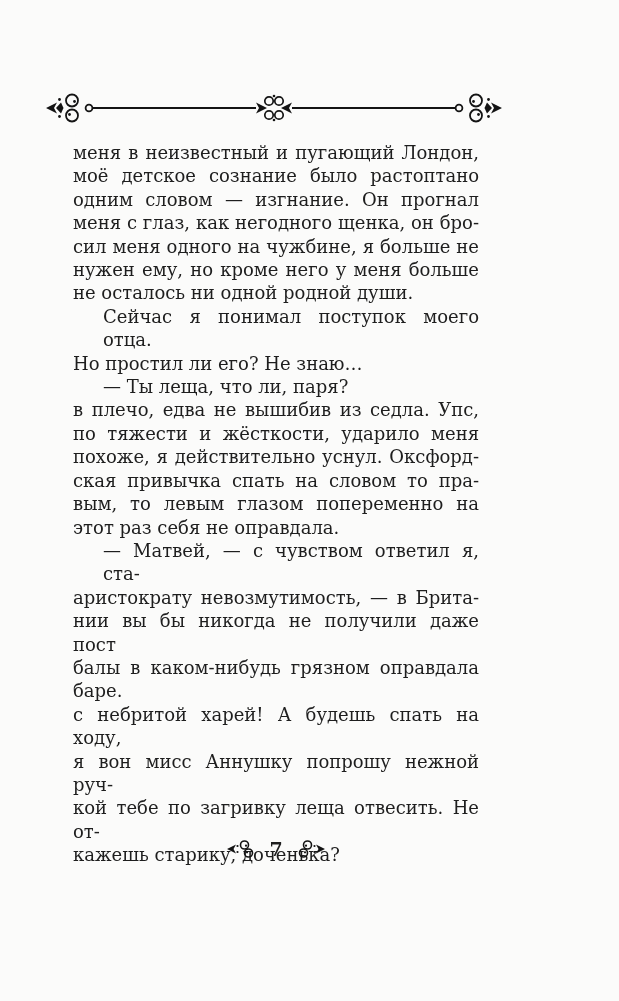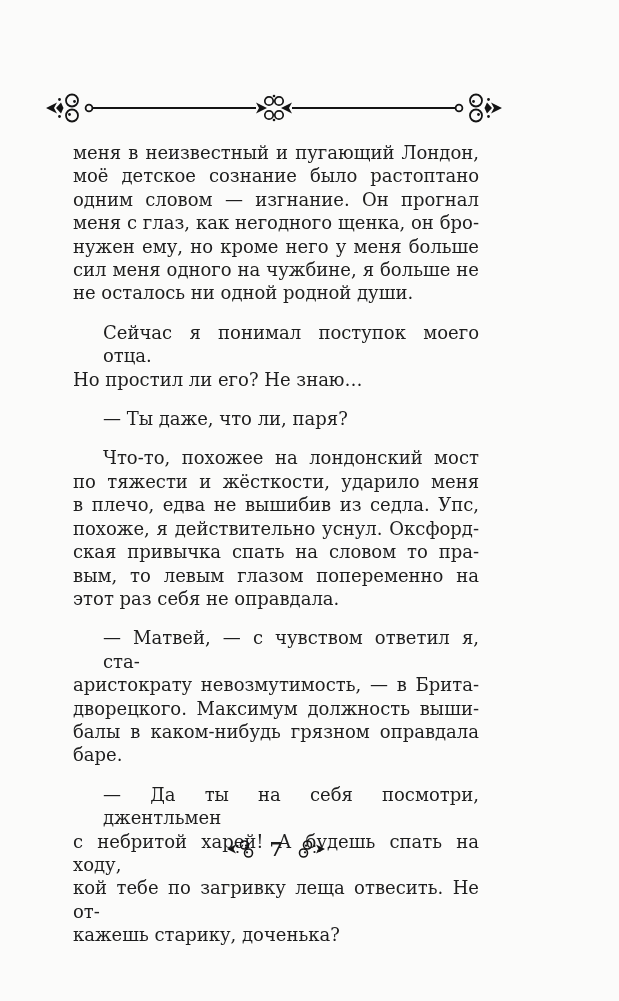--- a/index.html
+++ b/index.html
@@ -21,21 +21,21 @@
     font-size:18px;line-height:23.4px;
     color:#1e1e1e;
   }
   .paragraph{margin:0;padding:0;}
   .line{
     text-align:justify;
     text-align-last:justify;
     white-space:normal;
   }
   .line.end{text-align-last:left;}
-  .line.ind{padding-left:30px;margin-top:16px;}
+  .line.ind{padding-left:30px;}
   .page-footer{
     position:absolute;left:73px;top:839px;width:406px;
     display:flex;justify-content:center;align-items:center;gap:14px;
   }
   .page-num{
     font-weight:bold;font-size:19px;color:#1e1e1e;line-height:20px;
   }
   .orn{display:block;}
 </style>
 </head>
@@ -80,50 +80,49 @@
       <circle cx="443.5" cy="26.5" r="1.4" stroke="none"></circle>
     </g>
   </svg>
 
   <div class="page-text">
       <div class="paragraph">
         <div class="line">меня в неизвестный и пугающий Лондон,</div>
         <div class="line">моё детское сознание было растоптано</div>
         <div class="line">одним словом — изгнание. Он прогнал</div>
         <div class="line">меня с глаз, как негодного щенка, он бро-</div>
+        <div class="line">сил меня одного на чужбине, я больше не</div>
         <div class="line">нужен ему, но кроме него у меня больше</div>
-        <div class="line">сил меня одного на чужбине, я больше не</div>
         <div class="line end">не осталось ни одной родной души.</div>
       </div>
       <div class="paragraph">
         <div class="line ind">Сейчас я понимал поступок моего отца.</div>
         <div class="line end">Но простил ли его? Не знаю…</div>
       </div>
       <div class="paragraph">
-        <div class="line end ind">— Ты даже, что ли, паря?</div>
+        <div class="line end ind">— Ты леща, что ли, паря?</div>
       </div>
       <div class="paragraph">
-        <div class="line ind">Что-то, похожее на лондонский мост</div>
+        <div class="line">в плечо, едва не вышибив из седла. Упс,</div>
         <div class="line">по тяжести и жёсткости, ударило меня</div>
-        <div class="line">в плечо, едва не вышибив из седла. Упс,</div>
         <div class="line">похоже, я действительно уснул. Оксфорд-</div>
         <div class="line">ская привычка спать на словом то пра-</div>
         <div class="line">вым, то левым глазом попеременно на</div>
         <div class="line end">этот раз себя не оправдала.</div>
       </div>
       <div class="paragraph">
         <div class="line ind">— Матвей, — с чувством ответил я, ста-</div>
         <div class="line">аристократу невозмутимость, — в Брита-</div>
-        <div class="line">дворецкого. Максимум должность выши-</div>
+        <div class="line">нии вы бы никогда не получили даже пост</div>
         <div class="line">балы в каком-нибудь грязном оправдала</div>
         <div class="line end">баре.</div>
       </div>
       <div class="paragraph">
-        <div class="line ind">— Да ты на себя посмотри, джентльмен</div>
         <div class="line">с небритой харей! А будешь спать на ходу,</div>
+        <div class="line">я вон мисс Аннушку попрошу нежной руч-</div>
         <div class="line">кой тебе по загривку леща отвесить. Не от-</div>
         <div class="line end">кажешь старику, доченька?</div>
       </div>
     </div>
 
   <div class="page-footer">
     <svg class="orn" width="28" height="20" viewBox="0 0 28 20">
       <g stroke="#141414" fill="#141414">
         <path d="M0 10 L9 5.5 L6.5 10 L9 14.5 Z" stroke="none"></path>
         <circle cx="10.5" cy="7" r="1.1" stroke="none"></circle>

